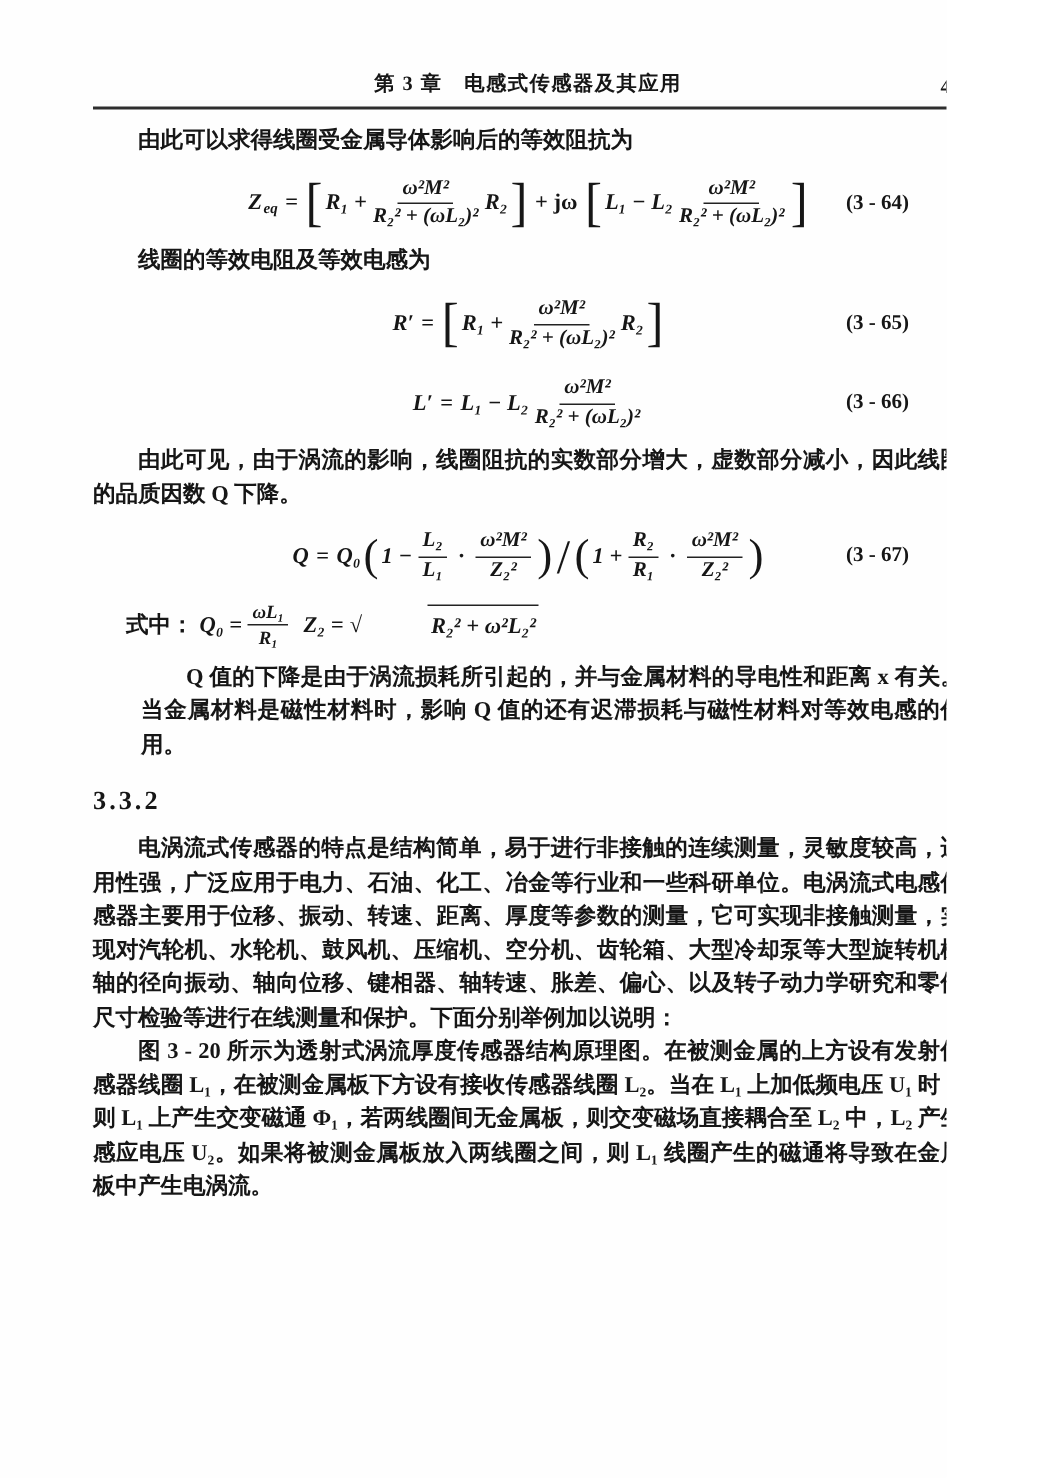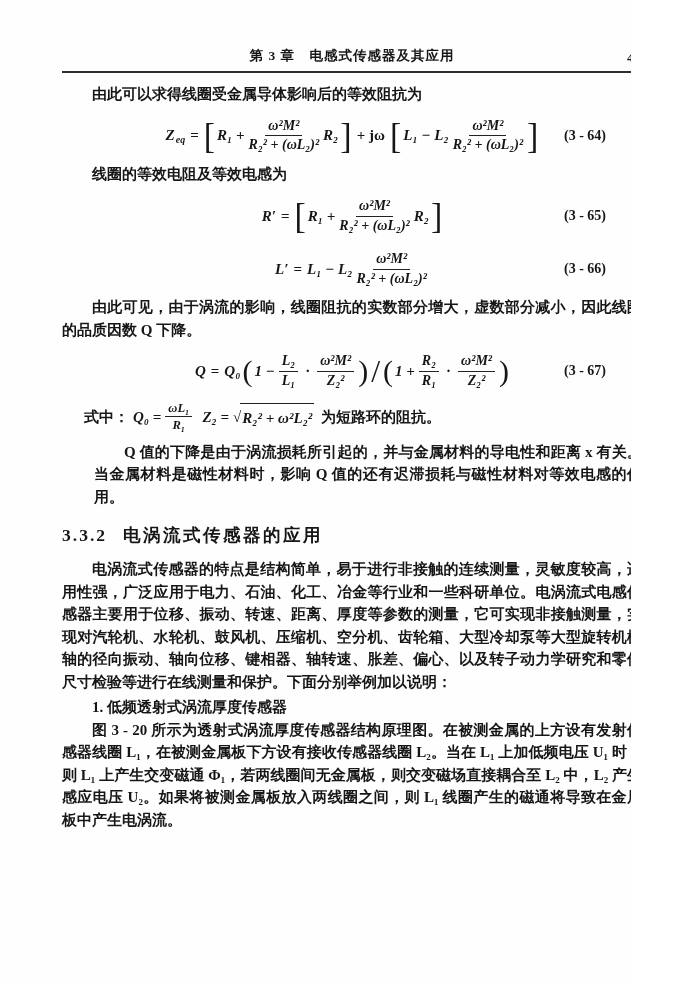--- a/index.html
+++ b/index.html
@@ -60,21 +60,21 @@
     font-style:normal;font-weight:400;font-size:34px;line-height:0;
     transform:scaleY(1.05);margin:0 1px;
   }
   .paren{
     font-style:normal;font-weight:400;font-size:30px;line-height:0;margin:0 1px;
   }
   .big-slash{
     font-style:normal;font-weight:400;font-size:32px;line-height:0;margin:0 2px;
   }
   .radical{font-style:normal;font-weight:600;margin-left:3px;margin-right:-1px;}
-  .sqrt-bar{border-top:1.4px solid #222;padding:2px 2px 0;}
+  .sqrt-bar{border-top:1.4px solid #222;padding:2px 2px 0;margin-left:45px;}
 
   
   .where-line{
     margin-top:6px;font-size:15px;font-weight:600;line-height:24px;
     display:flex;align-items:center;flex-wrap:nowrap;
     padding-left:22px;
   }
   .where-line .txt{font-style:normal;white-space:pre;text-align:right;}
   .where-line .math{margin:0 3px;}
   .where-line .frac{font-size:12.5px;}
@@ -212,30 +212,27 @@
         <span class="frac">
           <span class="num">ωL₁</span>
           <span class="den">R₁</span>
         </span>
       </span>
       <span class="math">
         <span class="mi">Z₂ =</span>
         <span class="radical">√</span>
         <span class="sqrt-bar">R₂² + ω²L₂²</span>
       </span>
-      <span class="txt"> 为短路环的阻抗。</span>
     </div>
 
     <p class="para mt8">Q 值的下降是由于涡流损耗所引起的，并与金属材料的导电性和距离 x 有关。当金属材料是磁性材料时，影响 Q 值的还有迟滞损耗与磁性材料对等效电感的作用。</p>
 
     <div class="section-heading">
       <span class="sec-num">3.3.2</span>
-      <span class="sec-title">电涡流式传感器的应用</span>
     </div>
 
     <p class="para">电涡流式传感器的特点是结构简单，易于进行非接触的连续测量，灵敏度较高，适用性强，广泛应用于电力、石油、化工、冶金等行业和一些科研单位。电涡流式电感传感器主要用于位移、振动、转速、距离、厚度等参数的测量，它可实现非接触测量，实现对汽轮机、水轮机、鼓风机、压缩机、空分机、齿轮箱、大型冷却泵等大型旋转机械轴的径向振动、轴向位移、键相器、轴转速、胀差、偏心、以及转子动力学研究和零件尺寸检验等进行在线测量和保护。下面分别举例加以说明：</p>
 
-    <div class="item-heading">1. 低频透射式涡流厚度传感器</div>
 
     <p class="para">图 3 - 20 所示为透射式涡流厚度传感器结构原理图。在被测金属的上方设有发射传感器线圈 L₁，在被测金属板下方设有接收传感器线圈 L₂。当在 L₁ 上加低频电压 U₁ 时，则 L₁ 上产生交变磁通 Φ₁，若两线圈间无金属板，则交变磁场直接耦合至 L₂ 中，L₂ 产生感应电压 U₂。如果将被测金属板放入两线圈之间，则 L₁ 线圈产生的磁通将导致在金属板中产生电涡流。</p>
 
   </div>
 </div>
 
 </body></html>

